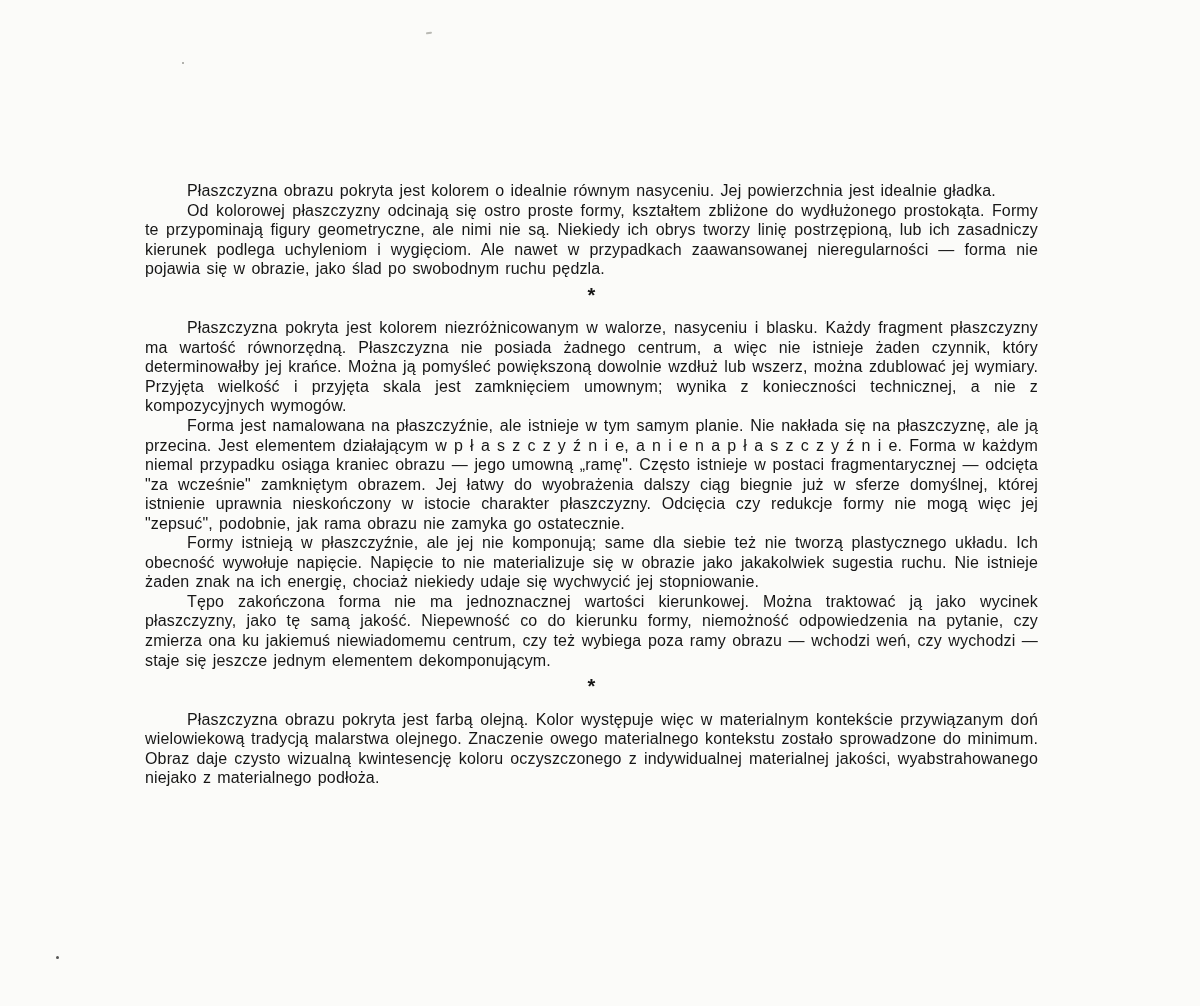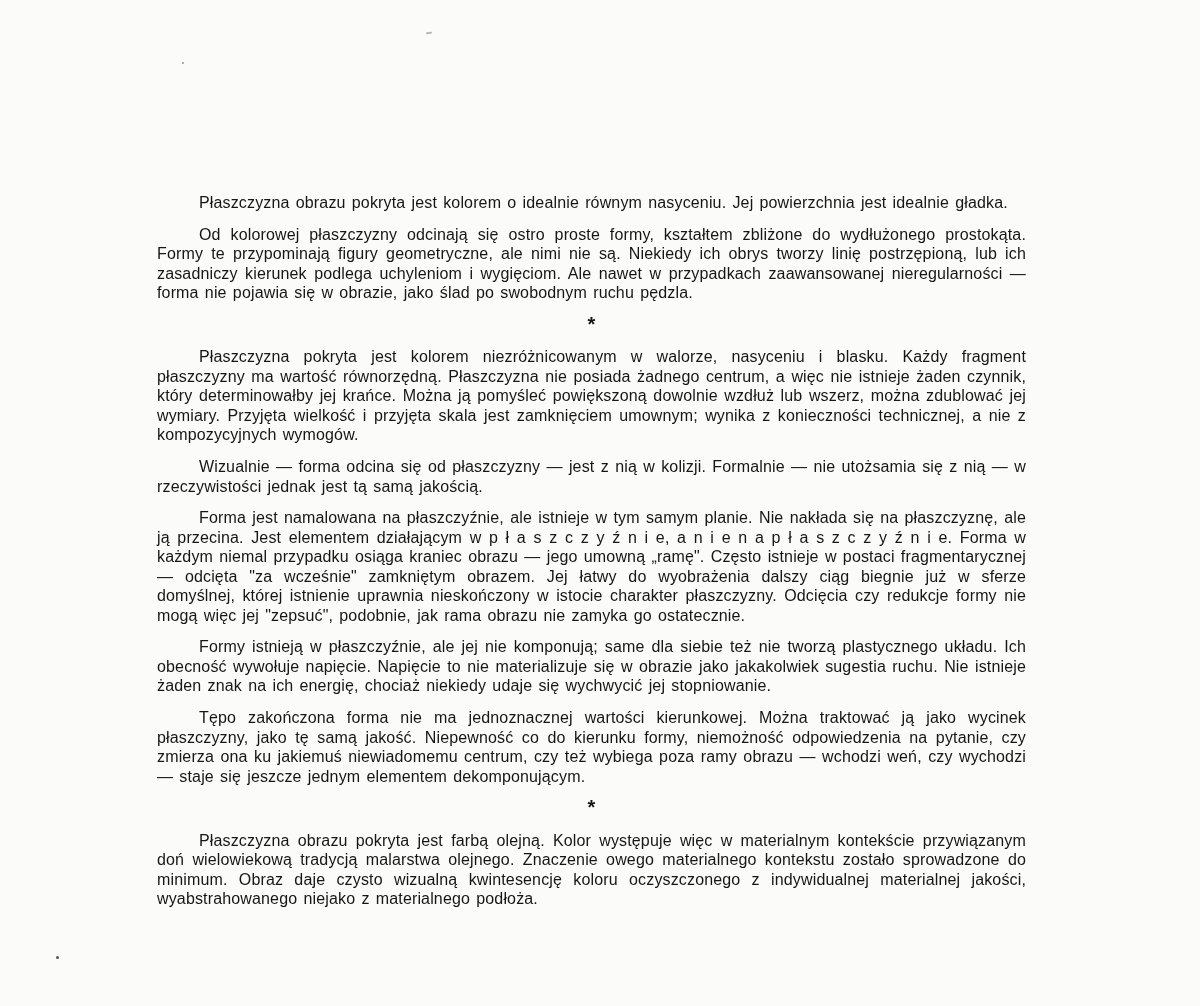--- a/index.html
+++ b/index.html
@@ -24,21 +24,21 @@
     color:var(--fg);
     font-size:16px;
     line-height:19.55px;
     text-align:justify;
     letter-spacing:0.15px;
     word-spacing:1.6px;
     text-rendering:optimizeLegibility;
   }
   .para{
     text-indent:42px;
-    margin:12px;
+    margin:0;
   }
   .separator{
     text-align:center;
     text-indent:0;
     font-size:20px;
     font-weight:bold;
     margin:7px 0 13px 0;
     letter-spacing:0;
   }
   
@@ -53,21 +53,20 @@
 </style>
 </head>
 <body>
 
 <div class="page">
   <div class="text-column">
     <p class="para">Płaszczyzna obrazu pokryta jest kolorem o idealnie równym nasyceniu. Jej powierzchnia jest idealnie gładka.</p>
     <p class="para">Od kolorowej płaszczyzny odcinają się ostro proste formy, kształtem zbliżone do wydłużonego prostokąta. Formy te przypominają figury geometryczne, ale nimi nie są. Niekiedy ich obrys tworzy linię postrzępioną, lub ich zasadniczy kierunek podlega uchyleniom i wygięciom. Ale nawet w przypadkach zaawansowanej nieregularności — forma nie pojawia się w obrazie, jako ślad po swobodnym ruchu pędzla.</p>
     <div class="separator">*</div>
     <p class="para">Płaszczyzna pokryta jest kolorem niezróżnicowanym w walorze, nasyceniu i blasku. Każdy fragment płaszczyzny ma wartość równorzędną. Płaszczyzna nie posiada żadnego centrum, a więc nie istnieje żaden czynnik, który determinowałby jej krańce. Można ją pomyśleć powiększoną dowolnie wzdłuż lub wszerz, można zdublować jej wymiary. Przyjęta wielkość i przyjęta skala jest zamknięciem umownym; wynika z konieczności technicznej, a nie z kompozycyjnych wymogów.</p>
-    <p class="para">Wizualnie — forma odcina się od płaszczyzny — jest z nią w kolizji. Formalnie — nie utożsamia się z nią — w rzeczywistości jednak jest tą samą jakością.</p>
     <p class="para">Forma jest namalowana na płaszczyźnie, ale istnieje w tym samym planie. Nie nakłada się na płaszczyznę, ale ją przecina. Jest elementem działającym w p ł a s z c z y ź n i e, a n i e n a p ł a s z c z y ź n i e. Forma w każdym niemal przypadku osiąga kraniec obrazu — jego umowną „ramę". Często istnieje w postaci fragmentarycznej — odcięta "za wcześnie" zamkniętym obrazem. Jej łatwy do wyobrażenia dalszy ciąg biegnie już w sferze domyślnej, której istnienie uprawnia nieskończony w istocie charakter płaszczyzny. Odcięcia czy redukcje formy nie mogą więc jej "zepsuć", podobnie, jak rama obrazu nie zamyka go ostatecznie.</p>
     <p class="para">Formy istnieją w płaszczyźnie, ale jej nie komponują; same dla siebie też nie tworzą plastycznego układu. Ich obecność wywołuje napięcie. Napięcie to nie materializuje się w obrazie jako jakakolwiek sugestia ruchu. Nie istnieje żaden znak na ich energię, chociaż niekiedy udaje się wychwycić jej stopniowanie.</p>
     <p class="para">Tępo zakończona forma nie ma jednoznacznej wartości kierunkowej. Można traktować ją jako wycinek płaszczyzny, jako tę samą jakość. Niepewność co do kierunku formy, niemożność odpowiedzenia na pytanie, czy zmierza ona ku jakiemuś niewiadomemu centrum, czy też wybiega poza ramy obrazu — wchodzi weń, czy wychodzi — staje się jeszcze jednym elementem dekomponującym.</p>
     <div class="separator">*</div>
     <p class="para">Płaszczyzna obrazu pokryta jest farbą olejną. Kolor występuje więc w materialnym kontekście przywiązanym doń wielowiekową tradycją malarstwa olejnego. Znaczenie owego materialnego kontekstu zostało sprowadzone do minimum. Obraz daje czysto wizualną kwintesencję koloru oczyszczonego z indywidualnej materialnej jakości, wyabstrahowanego niejako z materialnego podłoża.</p>
   </div>
 
   <div class="speck speck-1"></div>
   <div class="speck speck-2"></div>
   <div class="speck speck-3"></div>

